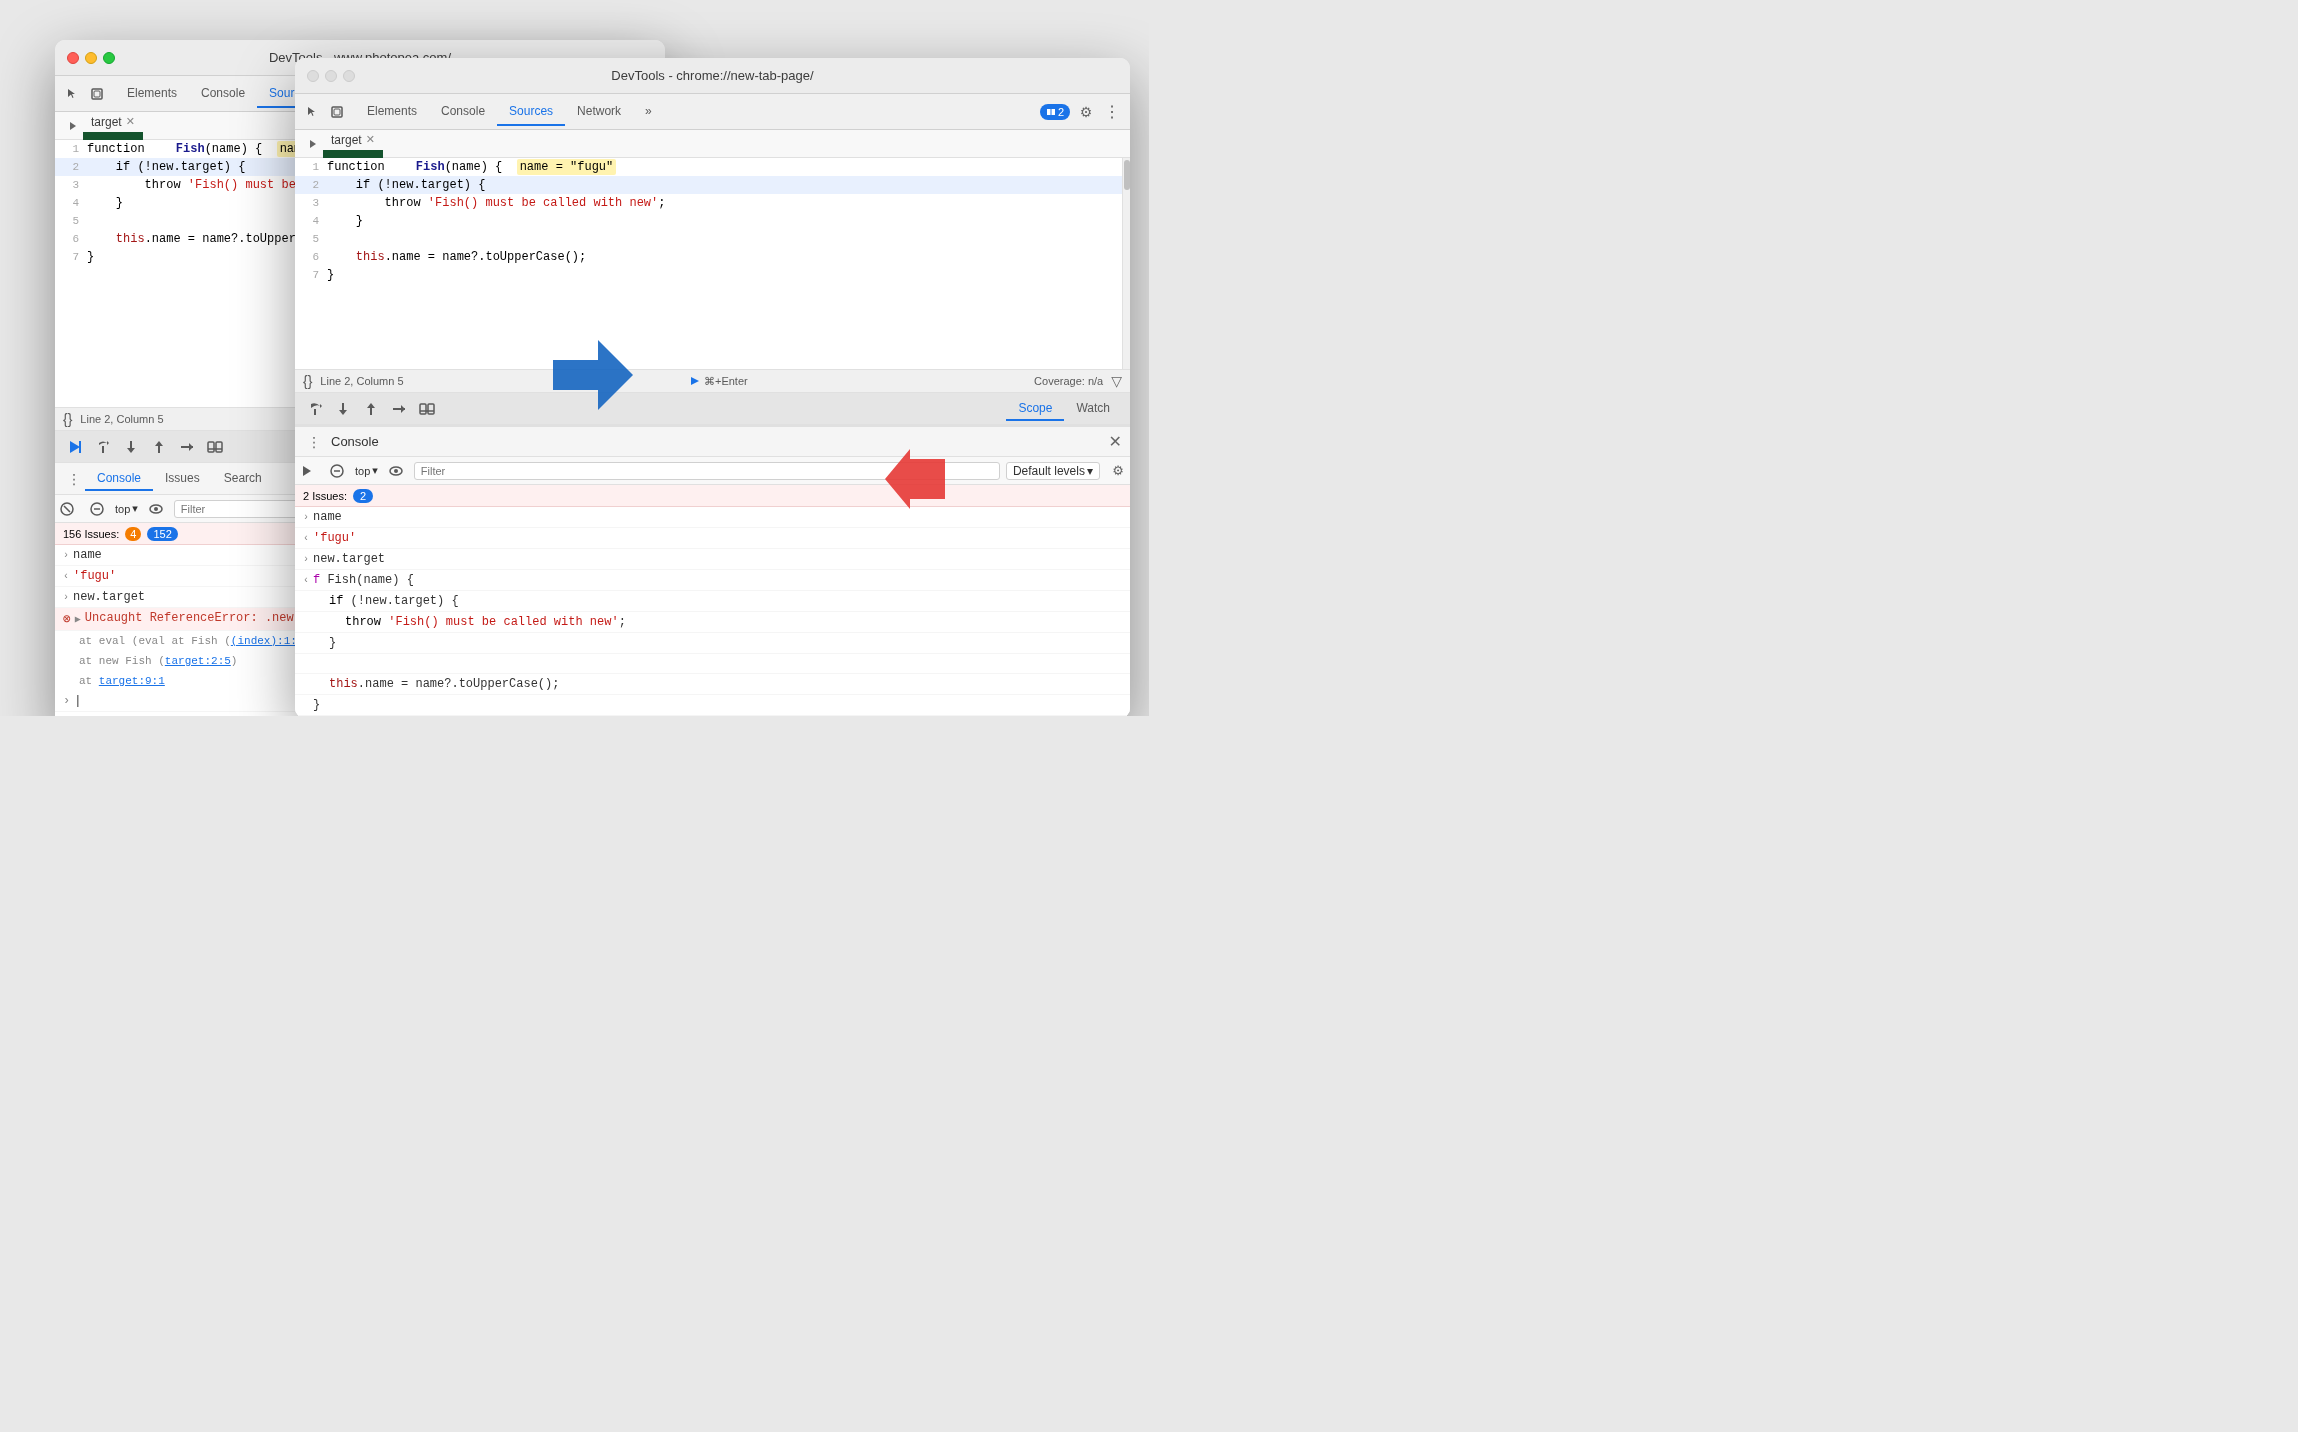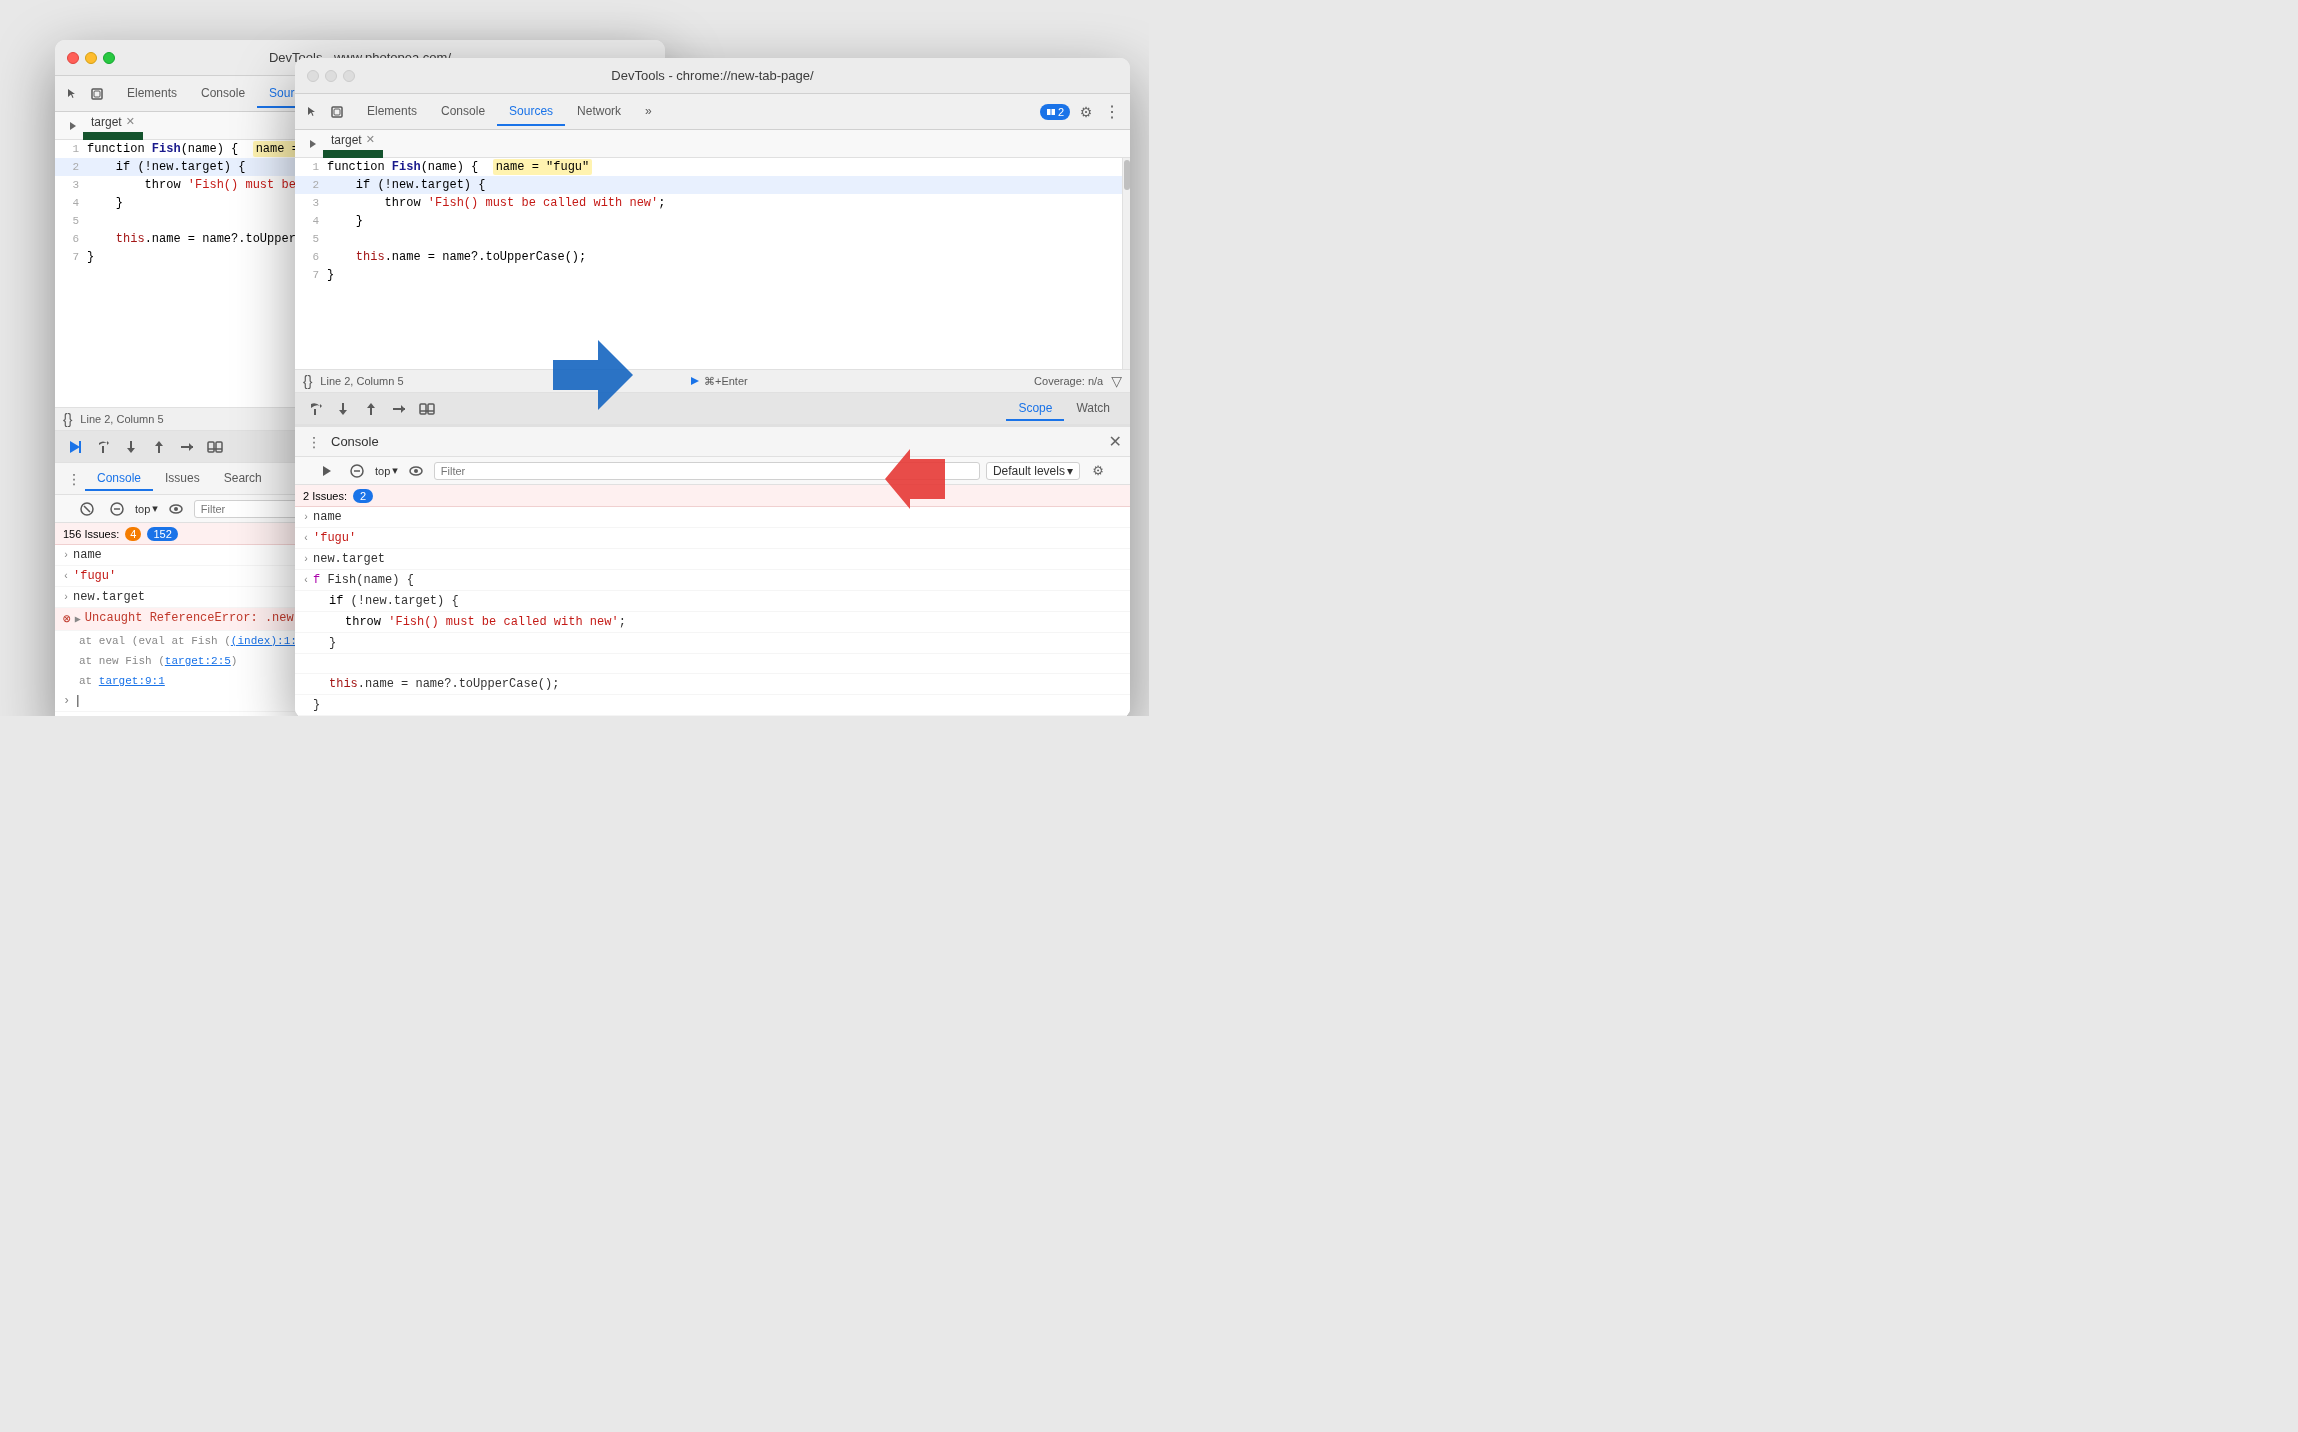--- a/index.html
+++ b/index.html
@@ -209,21 +209,21 @@
       font-size: 11px;
     }
 
     .line-content {
       flex: 1;
       white-space: pre;
     }
 
     
     .kw { color: #000000; font-weight: normal; }
-    .fn { color: #1a1a8c; font-weight: bold; }
+    .fn { color: #1a1a8c; font-weight: bold; margin-left: 24px; }
     .str { color: #c41a16; }
     .hl-yellow { background: #fff3b0; padding: 1px 3px; border-radius: 2px; }
 
     
     .status-bar {
       height: 24px;
       background: #f0f0f0;
       border-top: 1px solid #e0e0e0;
       border-bottom: 1px solid #e0e0e0;
       display: flex;
@@ -326,21 +326,21 @@
       padding: 0 4px;
     }
 
     
     .console-filter-bar {
       height: 28px;
       background: #f8f8f8;
       border-bottom: 1px solid #e0e0e0;
       display: flex;
       align-items: center;
-      padding: 0 20px;
+      padding: 0 0;
       gap: 6px;
       flex-shrink: 0;
     }
 
     .filter-input {
       flex: 1;
       border: 1px solid #d0d0d0;
       border-radius: 3px;
       padding: 2px 6px;
       font-size: 11px;

